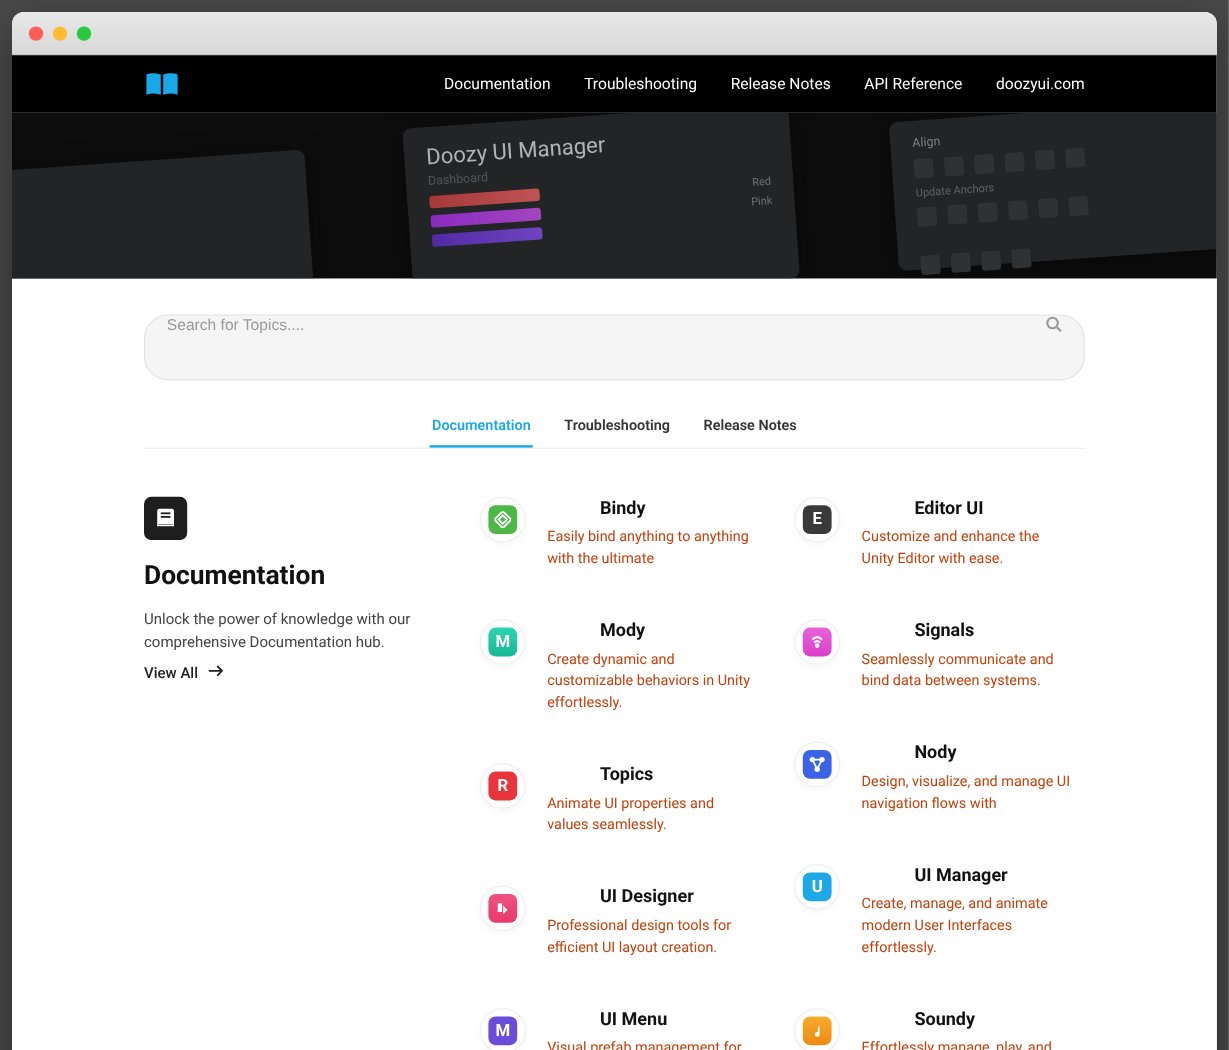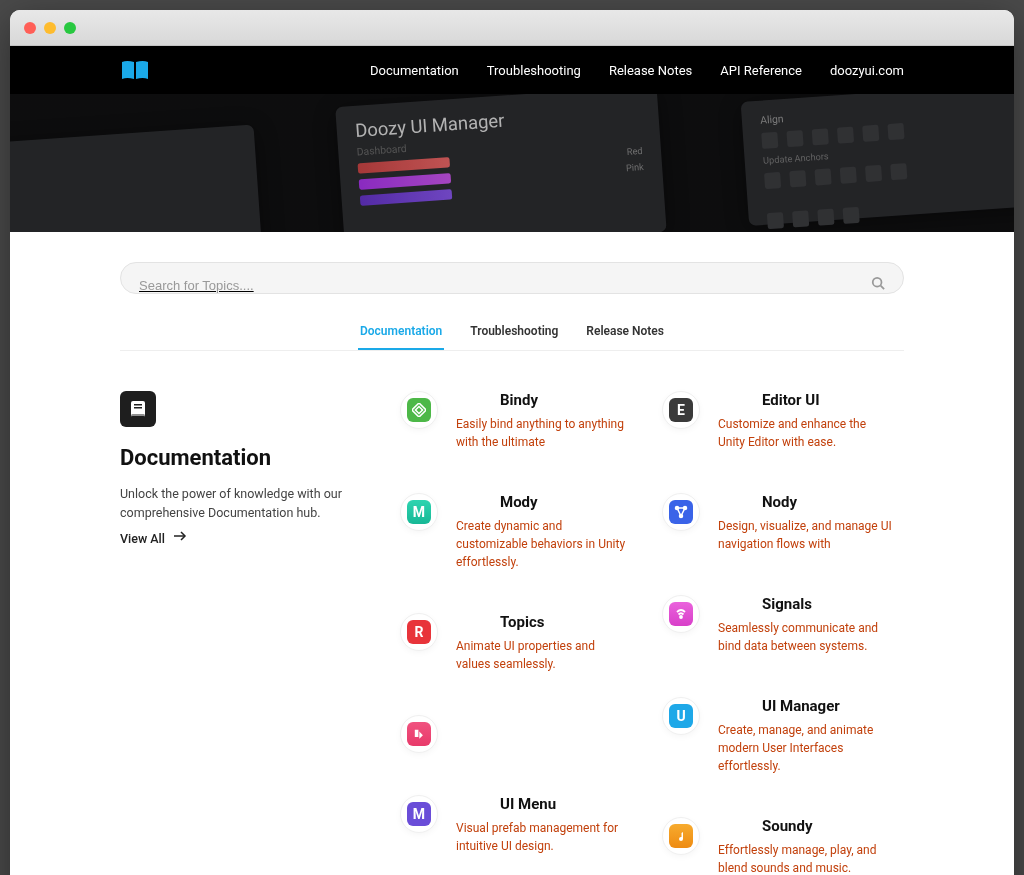--- a/index.html
+++ b/index.html
@@ -96,28 +96,27 @@
 
 .content {
   background: #fff;
   padding: 0 110px 40px 110px;
 }
 .search-wrap {
   padding: 30px 0 20px 0;
 }
 .search-box {
   width: 100%;
-  height: 32px;
+  height: 55px;
   border: 1px solid #e3e3e3;
   border-radius: 20px;
   background: #f5f5f5;
   display: flex;
-  align-items: flex-end;
+  align-items: flex-start;
   padding: 0 18px;
-  text-decoration: underline;
 }
 .search-box input {
   flex: 1;
   border: none;
   background: transparent;
   outline: none;
   font-size: 13px;
   color: #333;
 }
 .search-box input::placeholder { color: #999; }
@@ -383,75 +382,79 @@
           </div>
         </div>
         <div class="card">
           <div class="card-icon-wrap">
             <div class="card-icon" style="background:linear-gradient(#f0527f,#e83a6a)">
               <svg width="12" height="12" viewBox="0 0 12 12" fill="#fff">
                   <path d="M2 2 L2 10 L6 10 L6 2 Z M7 4 L11 8 L7 12 Z" transform="scale(0.9)"></path>
                 </svg>
             </div>
           </div>
+          <div class="card-body">
+            <div class="card-title">UI Designer</div>
+            <div class="card-desc">Professional design tools for efficient UI layout creation.</div>
+          </div>
         </div>
         <div class="card">
           <div class="card-icon-wrap">
             <div class="card-icon" style="background:#6a4dd8">M</div>
           </div>
           <div class="card-body">
             <div class="card-title">UI Menu</div>
             <div class="card-desc">Visual prefab management for intuitive UI design.</div>
           </div>
         </div>
       </div>
 
       <div class="cards-col">
         <div class="card">
           <div class="card-icon-wrap">
             <div class="card-icon" style="background:#3a3a3a">E</div>
           </div>
           <div class="card-body">
             <div class="card-title">Editor UI</div>
             <div class="card-desc">Customize and enhance the Unity Editor with ease.</div>
+          </div>
+        </div>
+        <div class="card">
+          <div class="card-icon-wrap">
+            <div class="card-icon" style="background:linear-gradient(#ea62dc,#d83fc9)">
+              <svg width="12" height="12" viewBox="0 0 12 12" stroke="#fff" stroke-width="1.8" fill="none">
+                  <path d="M2 4 Q6 0 10 4"></path>
+                  <path d="M3.5 6.5 Q6 4 8.5 6.5"></path>
+                  <circle cx="6" cy="9" r="1" fill="#fff"></circle>
+                </svg>
+            </div>
+          </div>
+          <div class="card-body">
+            <div class="card-title">Signals</div>
+            <div class="card-desc">Seamlessly communicate and bind data between systems.</div>
           </div>
         </div>
         <div class="card">
           <div class="card-icon-wrap">
             <div class="card-icon" style="background:#3a63e8">
               <svg width="14" height="14" viewBox="0 0 14 14" stroke="#fff" stroke-width="1.5" fill="none">
                   <circle cx="3" cy="3" r="1.5" fill="#fff"></circle>
                   <circle cx="11" cy="3" r="1.5" fill="#fff"></circle>
                   <circle cx="7" cy="11" r="1.5" fill="#fff"></circle>
                   <path d="M3 3 L11 3 M7 11 L3 3 M7 11 L11 3"></path>
                 </svg>
             </div>
           </div>
           <div class="card-body">
             <div class="card-title">Nody</div>
             <div class="card-desc">Design, visualize, and manage UI navigation flows with</div>
           </div>
         </div>
         <div class="card">
           <div class="card-icon-wrap">
-            <div class="card-icon" style="background:linear-gradient(#ea62dc,#d83fc9)">
-              <svg width="12" height="12" viewBox="0 0 12 12" stroke="#fff" stroke-width="1.8" fill="none">
-                  <path d="M2 4 Q6 0 10 4"></path>
-                  <path d="M3.5 6.5 Q6 4 8.5 6.5"></path>
-                  <circle cx="6" cy="9" r="1" fill="#fff"></circle>
-                </svg>
-            </div>
-          </div>
-          <div class="card-body">
-            <div class="card-title">Signals</div>
-            <div class="card-desc">Seamlessly communicate and bind data between systems.</div>
-          </div>
-        </div>
-        <div class="card">
-          <div class="card-icon-wrap">
             <div class="card-icon" style="background:#1ea8e8">U</div>
           </div>
           <div class="card-body">
             <div class="card-title">UI Manager</div>
             <div class="card-desc">Create, manage, and animate modern User Interfaces effortlessly.</div>
           </div>
         </div>
         <div class="card">
           <div class="card-icon-wrap">
             <div class="card-icon" style="background:linear-gradient(#f7ab2e,#ee8b12)">

